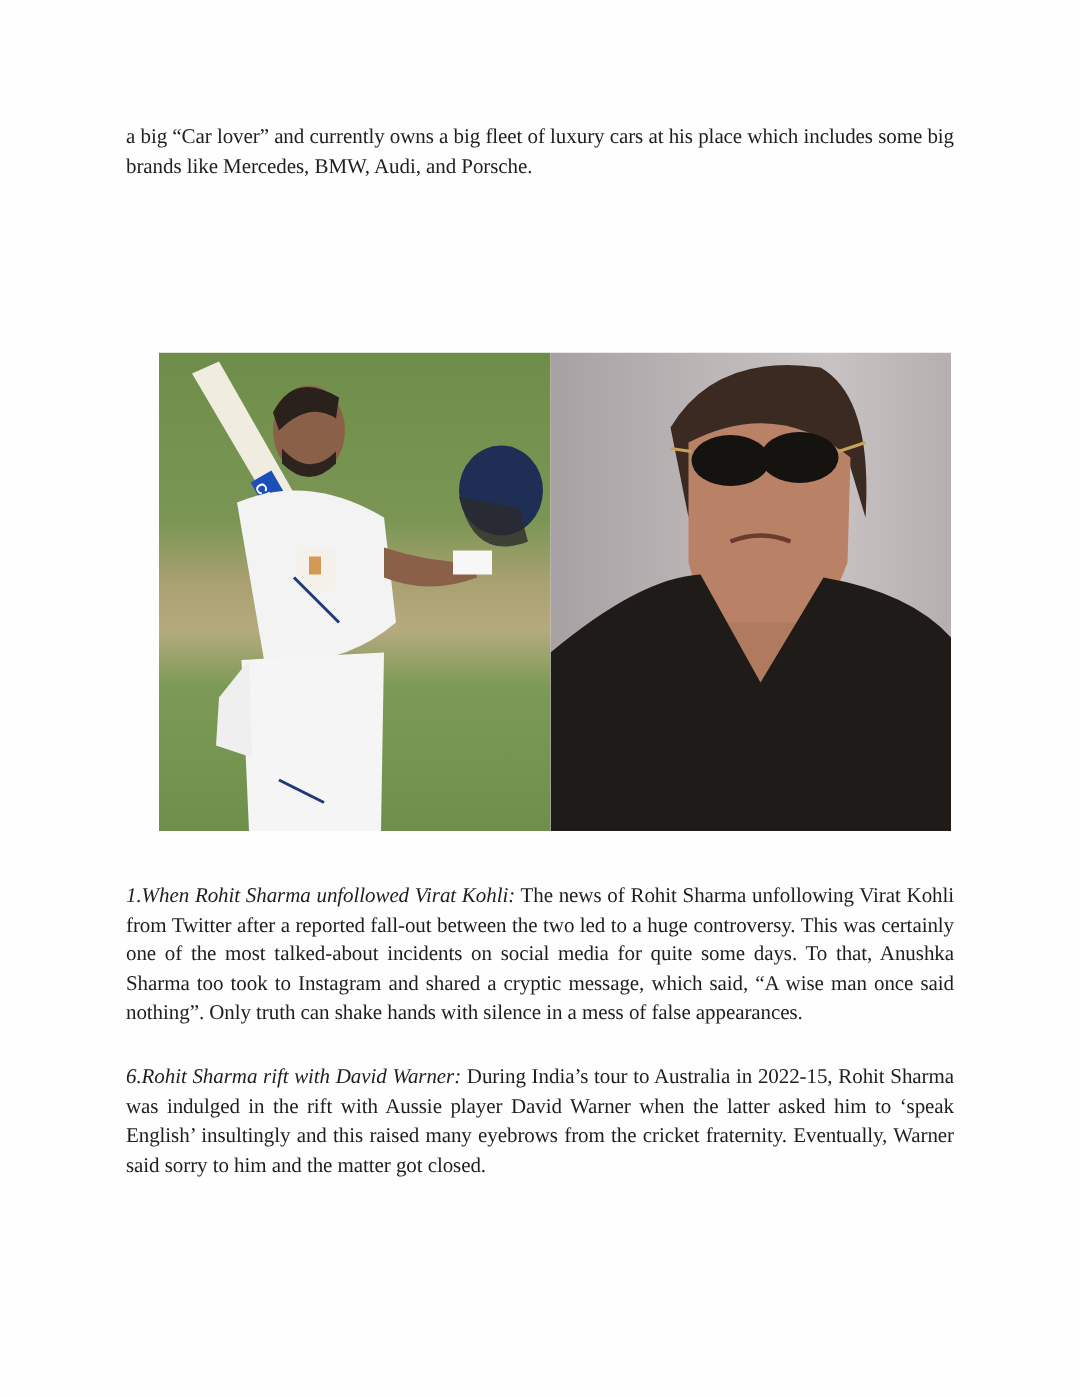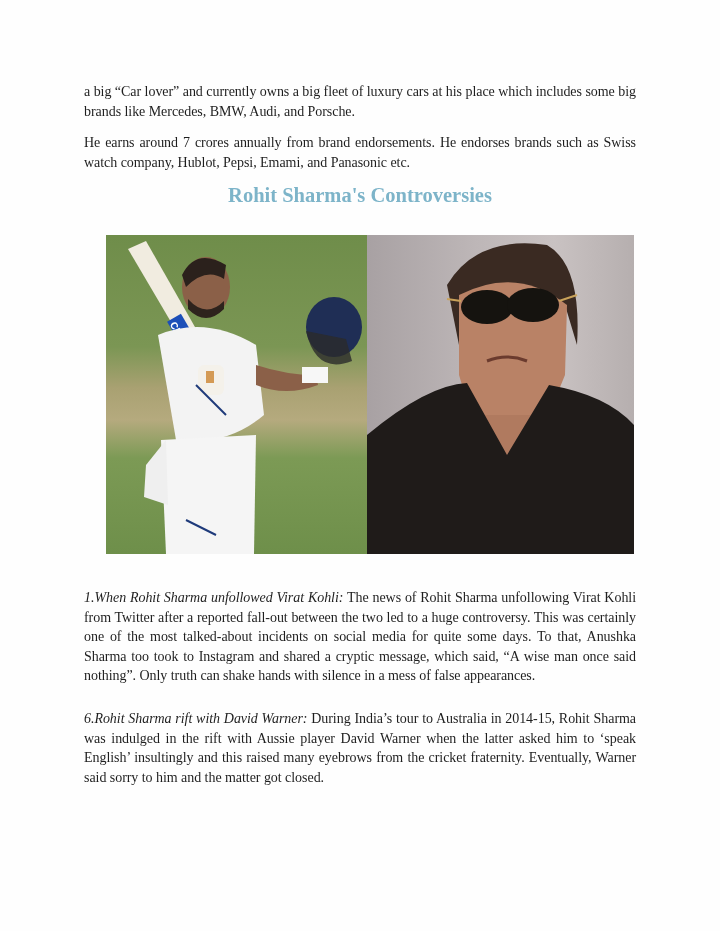--- a/index.html
+++ b/index.html
@@ -76,25 +76,21 @@
   </style>
 </head>
 <body>
 
 <div class="page">
 
   <div class="text-block p1">
     <p>a big “Car lover” and currently owns a big fleet of luxury cars at his place which includes some big brands like Mercedes, BMW, Audi, and Porsche.</p>
   </div>
 
-  <div class="text-block p2">
-    <p>He earns around 7 crores annually from brand endorsements. He endorses brands such as Swiss watch company, Hublot, Pepsi, Emami, and Panasonic etc.</p>
-  </div>
 
-  <h2 class="section-heading">Rohit Sharma's Controversies</h2>
 
   <div class="photo-collage">
     <div class="photo photo-left">
       <svg width="261" height="319" viewBox="0 0 261 319">
 
         <polygon points="22,14 40,6 122,150 108,160" fill="#f1ece0"></polygon>
         <rect x="70" y="80" width="16" height="40" fill="#1d4fb8" transform="rotate(-30 78 100)"></rect>
         <text x="62" y="100" fill="#ffffff" font-size="10" font-family="Liberation Sans, sans-serif" font-weight="bold" transform="rotate(60 72 96)">CEAT</text>
 
         <ellipse cx="100" cy="52" rx="24" ry="30" fill="#8b6048"></ellipse>
@@ -138,16 +134,16 @@
         <path d="M0,200 Q60,150 100,148 L140,220 L182,150 Q240,160 267,190 L267,319 L0,319 Z" fill="#1f1b19"></path>
       </svg>
     </div>
   </div>
 
   <div class="text-block p3">
     <p><span class="lead-in">1.When Rohit Sharma unfollowed Virat Kohli:</span><span> The news of Rohit Sharma unfollowing Virat Kohli from Twitter after a reported fall-out between the two led to a huge controversy. This was certainly one of the most talked-about incidents on social media for quite some days. To that, Anushka Sharma too took to Instagram and shared a cryptic message, which said, “A wise man once said nothing”. Only truth can shake hands with silence in a mess of false appearances.</span></p>
   </div>
 
   <div class="text-block p4">
-    <p><span class="lead-in">6.Rohit Sharma rift with David Warner:</span><span> During India’s tour to Australia in 2014-15, Rohit Sharma was indulged in the rift with Aussie player David Warner when the latter asked him to ‘speak English’ insultingly and this raised many eyebrows from the cricket fraternity. Eventually, Warner said sorry to him and the matter got closed.</span></p>
+    <p><span class="lead-in">6.Rohit Sharma rift with David Warner:</span><span> During India’s tour to Australia in 2022-15, Rohit Sharma was indulged in the rift with Aussie player David Warner when the latter asked him to ‘speak English’ insultingly and this raised many eyebrows from the cricket fraternity. Eventually, Warner said sorry to him and the matter got closed.</span></p>
   </div>
 
 </div>
 
 </body></html>

